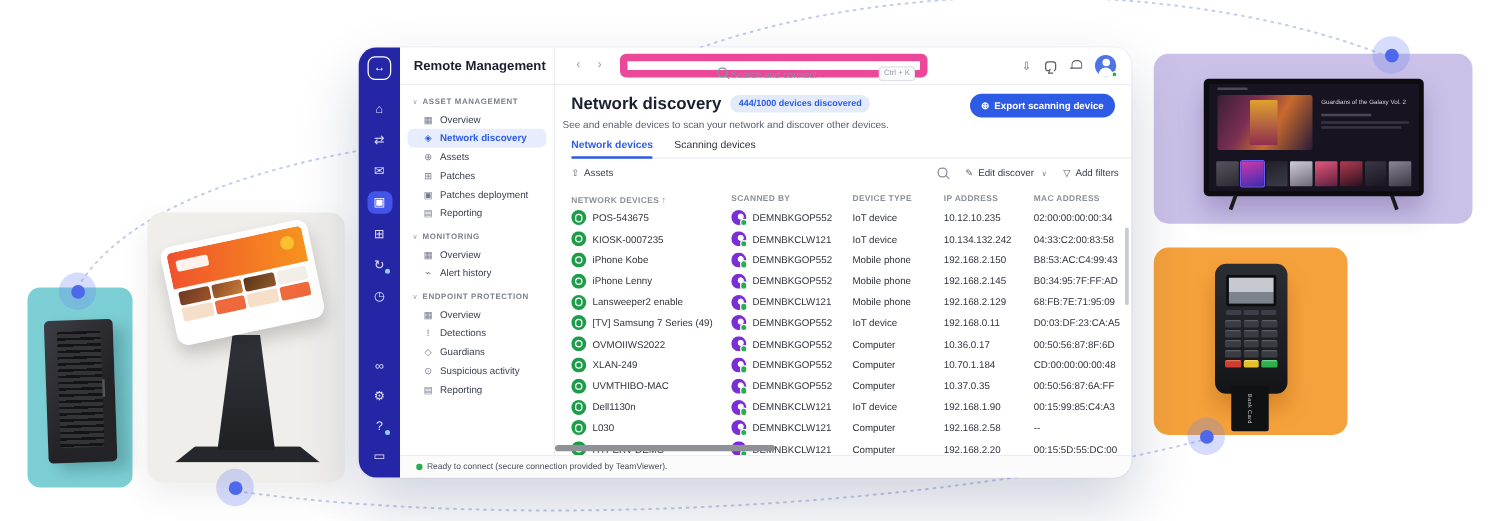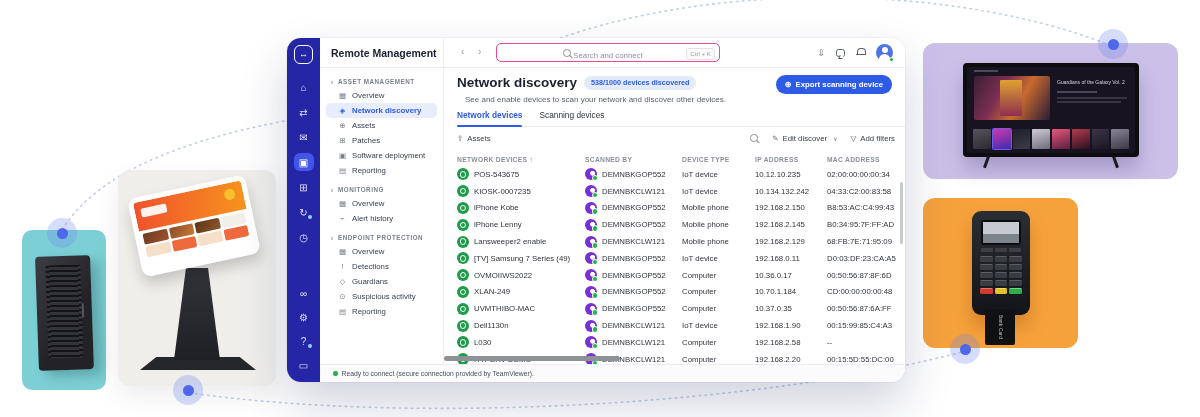--- a/index.html
+++ b/index.html
@@ -131,21 +131,21 @@
   .nav-item .ni-label { font-size:7.8px; color:#3A4051; white-space:nowrap; }
   .nav-item.active { background:#E7EDFC; }
   .nav-item.active .ni-label { color:#2E5BE6; font-weight:700; }
   .nav-item.active .ni-icon { color:#2E5BE6; }
 
   
   .main { position:absolute; left:157px; top:0; right:0; bottom:18px; }
   .topbar { position:relative; height:30px; border-bottom:1px solid #ECEDF1; }
   .nav-arrow { position:absolute; top:8px; font-size:10px; color:#9AA0AC; cursor:pointer; }
   .nav-arrow.back { left:17px; } .nav-arrow.fwd { left:34px; }
-  .searchbox { position:absolute; left:52px; top:5px; width:224px; height:19px; border:1px solid #ec4899;
+  .searchbox { position:absolute; left:52px; top:5px; width:246px; height:19px; border:6px solid #ec4899;
           border-radius:5px; background:#fff; }
   .searchbox input { width:100%; height:100%; border:0; outline:none; background:transparent; text-align:center;
           font-size:7.8px; color:#3A4051; font-family:"Liberation Sans",sans-serif; }
   .searchbox input::placeholder { color:#8A8F9C; }
   .mag { position:absolute; width:9px; height:9px; color:#8A8F9C; }
   .searchbox .mag { left:calc(50% - 45px); top:5px; }
   .mag::before { content:''; position:absolute; width:5.5px; height:5.5px; border:1.2px solid currentColor;
           border-radius:50%; left:0; top:0; }
   .mag::after { content:''; position:absolute; width:3.5px; height:1.2px; background:currentColor;
           transform:rotate(45deg); right:0; bottom:1px; }
@@ -164,21 +164,21 @@
   .avatar::before { content:''; position:absolute; left:5.5px; top:3px; width:6px; height:6px; border-radius:50%; background:#fff; }
   .avatar::after { content:''; position:absolute; left:3px; top:10px; width:11px; height:7px;
           border-radius:6px 6px 0 0; background:#fff; }
   .avatar .st-dot { position:absolute; right:-1px; bottom:-1px; width:5.5px; height:5.5px; border-radius:50%;
           background:#22B14C; border:1.2px solid #fff; }
 
   .content { position:absolute; left:0; right:0; top:30px; bottom:0; }
   .page-title-row { position:absolute; left:13px; top:7px; display:flex; align-items:center; gap:7px; }
   .page-title { font-size:13.5px; font-weight:700; color:#1B2030; }
   .badge { background:#E3EBFA; color:#2E5BE6; font-size:7.2px; font-weight:700; padding:2.5px 7px; border-radius:8px; }
-  .subtitle { position:absolute; left:21px; top:27px; font-size:8px; color:#5A6070; }
+  .subtitle { position:absolute; left:6px; top:27px; font-size:8px; color:#5A6070; }
   .primary-btn { position:absolute; right:13px; top:7px; height:19px; display:flex; align-items:center; gap:4px;
           background:#2E5BE6; color:#fff; border:0; border-radius:10px; padding:0 9px; font-size:7.8px;
           font-weight:600; cursor:pointer; font-family:"Liberation Sans",sans-serif; }
   .primary-btn .plus { font-size:8px; }
   .tabbar { position:absolute; left:13px; right:0; top:42px; height:17px; border-bottom:1px solid #ECEDF1;
           display:flex; gap:17px; }
   .tab { font-size:8.3px; color:#30343D; padding-bottom:5px; position:relative; cursor:pointer; }
   .tab.active { color:#2E5BE6; font-weight:700; }
   .tab.active::after { content:''; position:absolute; left:0; right:0; bottom:-1px; height:2px; background:#2E5BE6; border-radius:2px; }
   .toolbar { position:absolute; left:13px; right:10px; top:64px; height:13px; display:flex; align-items:center; }
@@ -375,21 +375,21 @@
               <div class="nav-item">
     <span class="ni-icon">⊕</span>
     <span class="ni-label">Assets</span>
   </div>
               <div class="nav-item">
     <span class="ni-icon">⊞</span>
     <span class="ni-label">Patches</span>
   </div>
               <div class="nav-item">
     <span class="ni-icon">▣</span>
-    <span class="ni-label">Software deployment</span>
+    <span class="ni-label">Patches deployment</span>
   </div>
               <div class="nav-item">
     <span class="ni-icon">▤</span>
     <span class="ni-label">Reporting</span>
   </div>
             </div>
   </div>
           <div class="nav-section">
     <div class="nav-section-header">
       <span class="chev">∨</span>
@@ -452,21 +452,21 @@
           <span class="bell"></span>
           <span class="avatar">
               <span class="st-dot"></span>
             </span>
         </div>
       </div>
 
       <div class="content">
         <div class="page-title-row">
           <span class="page-title">Network discovery</span>
-          <span class="badge">538/1000 devices discovered</span>
+          <span class="badge">444/1000 devices discovered</span>
         </div>
         <div class="subtitle">See and enable devices to scan your network and discover other devices.</div>
         <button class="primary-btn">
           <span class="plus">⊕</span>
           <span>Export scanning device</span>
         </button>
 
         <div class="tabbar" id="tabbar">
             <div class="tab active">Network devices</div>
             <div class="tab">Scanning devices</div>

